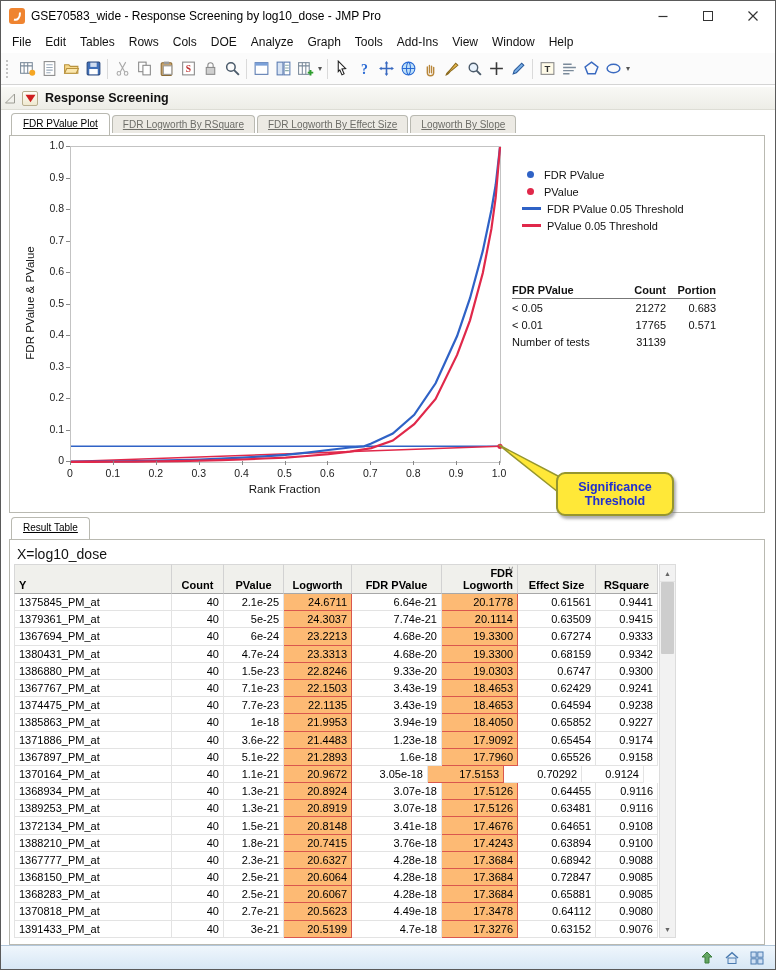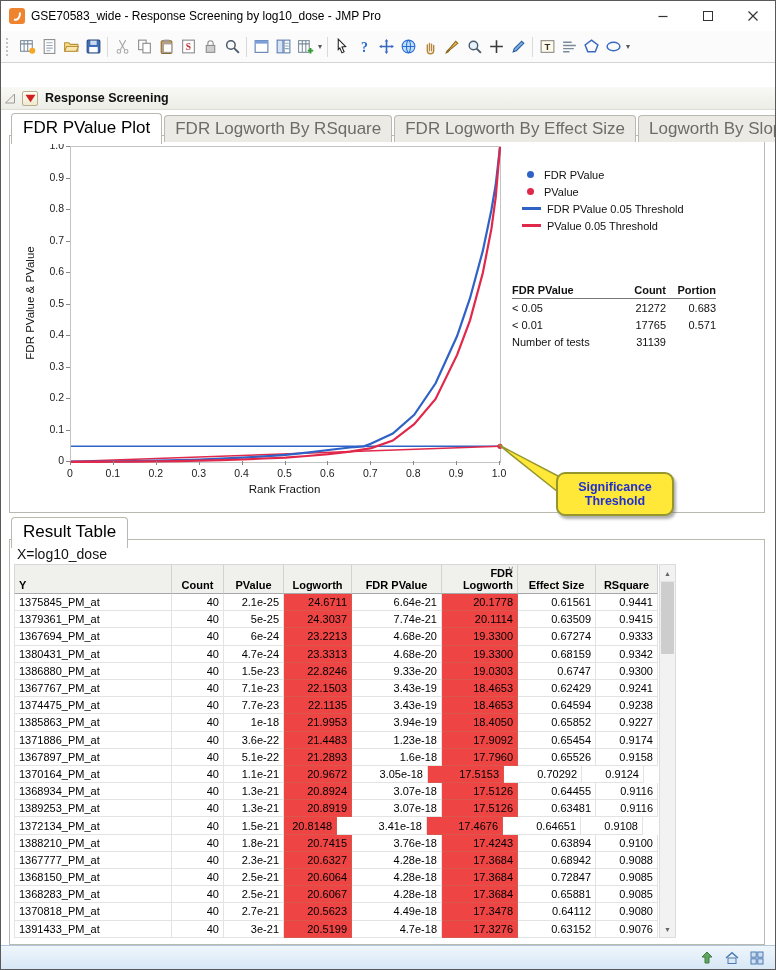--- a/index.html
+++ b/index.html
@@ -23,22 +23,22 @@
   
   .report{position:absolute;top:84px;left:0;right:0;bottom:24px;background:#fff;}
   .rs-band{position:absolute;top:2px;left:0;right:0;height:22px;display:flex;align-items:center;
     background:linear-gradient(#f8f8f5,#ededE7);border-bottom:1px solid #ddddd5;}
   .disclosure{margin:0 5px 0 3px;}
   .red-tri-btn{width:14px;height:13px;border:1px solid #b7ae8f;border-radius:2px;
     background:linear-gradient(#fffef6,#efe9d0);display:flex;align-items:center;justify-content:center;margin-right:7px;}
   .rs-title{font-weight:bold;font-size:12.5px;color:#111;}
   
   .tabs{position:absolute;display:flex;align-items:flex-end;z-index:3;}
-  .tab{border:1px solid #b9b9b1;border-bottom:none;border-radius:4px 4px 0 0;padding:3px 10px;font-size:17px;
-    margin-right:2px;background:#eceae4;color:#6d6d68;margin-bottom:1px;white-space:nowrap;}
+  .tab{border:1px solid #b9b9b1;border-bottom:none;border-radius:4px 4px 0 0;padding:3px 10px;font-size:10px;
+    margin-right:2px;background:#eceae4;color:#6d6d68;margin-bottom:1px;white-space:nowrap;text-decoration:underline;}
   .tab.active{background:#fff;color:#000;padding:4px 11px 6px;margin-bottom:-1px;}
   
   .panel{position:absolute;left:8px;width:756px;border:1px solid #b9b9b1;background:#fff;box-sizing:border-box;}
   #plot-panel{top:50px;height:378px;}
   #result-panel{top:454px;height:406px;}
   
   #plot-svg{position:absolute;left:60px;top:10px;width:429px;height:315px;border:1px solid #c3c3c3;overflow:visible;background:#fff;}
   .ytick,.xtick{position:absolute;font-size:10.5px;color:#222;}
   .ytick{width:26px;text-align:right;left:28px;}
   .xtick{width:26px;text-align:center;}
@@ -67,21 +67,21 @@
   .tr{display:flex;}
   .th{background:#f0f0ec;border-bottom:1px solid #a8a8a8;border-right:1px solid #d2d2d2;border-top:1px solid #d8d8d8;
     height:30px;box-sizing:border-box;font-weight:bold;display:flex;align-items:flex-end;padding:2px 4px;position:relative;}
   .th:first-child{border-left:1px solid #d8d8d8;}
   .th.right{justify-content:center;text-align:right;}
   .caret{position:absolute;top:-1px;right:3px;font-weight:normal;color:#808080;font-size:9px;}
   .td{height:17.2px;box-sizing:border-box;border-bottom:1px solid #e3e3e3;border-right:1px solid #e3e3e3;
     display:flex;align-items:center;padding:0 4px;white-space:nowrap;overflow:hidden;background:#fff;}
   .tr .td:first-child{border-left:1px solid #e3e3e3;}
   .td.right{justify-content:flex-end;}
-  .td.hl{background:#ef4444;border-bottom-color:#da574e;border-right-color:#da574e;padding-left:28px;}
+  .td.hl{background:#fdba74;border-bottom-color:#da574e;border-right-color:#da574e;padding-left:28px;}
   .vscroll{position:absolute;left:649px;top:24px;width:17px;height:374px;background:#f2f2f2;border:1px solid #dcdcdc;box-sizing:border-box;}
   .vs-btn{height:16px;display:flex;align-items:center;justify-content:center;color:#666;font-size:7px;}
   .vs-up{border-bottom:1px solid #e4e4e4;}
   .vs-thumb{position:absolute;top:17px;left:1px;right:1px;height:72px;background:#cdcdcd;border-radius:1px;}
   .vs-down{position:absolute;bottom:0;left:0;right:0;}
   
   .statusbar{position:absolute;left:0;right:0;bottom:0;height:24px;box-sizing:border-box;
     background:linear-gradient(#eff6fc,#d7e7f5);border-top:1px solid #b3c7da;
     display:flex;align-items:center;justify-content:flex-end;padding-right:10px;gap:9px;}
 </style>
@@ -108,20 +108,35 @@
           </svg>
       </div>
       <div class="win-btn">
         <svg width="10" height="10" viewBox="0 0 10 10">
             <path d="M0.5 0.5l9 9M9.5 0.5l-9 9" stroke="#333" stroke-width="1.2"></path>
           </svg>
       </div>
     </div>
   </div>
 
+  <div class="menubar">
+      <span class="menu-item">File</span>
+      <span class="menu-item">Edit</span>
+      <span class="menu-item">Tables</span>
+      <span class="menu-item">Rows</span>
+      <span class="menu-item">Cols</span>
+      <span class="menu-item">DOE</span>
+      <span class="menu-item">Analyze</span>
+      <span class="menu-item">Graph</span>
+      <span class="menu-item">Tools</span>
+      <span class="menu-item">Add-Ins</span>
+      <span class="menu-item">View</span>
+      <span class="menu-item">Window</span>
+      <span class="menu-item">Help</span>
+    </div>
 
   <div class="toolbar">
       <span class="tgrip"></span>
       <span class="tbtn">
         <svg width="17" height="17" viewBox="0 0 16 16">
           <rect x="1.5" y="2.5" width="11" height="10" fill="#fff" stroke="#7a8a9a"></rect>
           <path d="M1.5 5.5h11M4.8 2.5v10M8.2 2.5v10" stroke="#7a8a9a" fill="none"></path>
           <circle cx="12.5" cy="12" r="2.8" fill="#f5a623"></circle>
         </svg>
       </span>
@@ -564,21 +579,21 @@
             <div class="td right hl" style="width:68px">20.8919</div>
             <div class="td right" style="width:90px">3.07e-18</div>
             <div class="td right hl" style="width:76px">17.5126</div>
             <div class="td right" style="width:78px">0.63481</div>
             <div class="td right" style="width:62px">0.9116</div>
           </div>
           <div class="tr">
             <div class="td left" style="width:158px">1372134_PM_at</div>
             <div class="td right" style="width:52px">40</div>
             <div class="td right" style="width:60px">1.5e-21</div>
-            <div class="td right hl" style="width:53px">20.8148</div>
+            <div class="td right hl" style="width:68px">20.8148</div>
             <div class="td right" style="width:90px">3.41e-18</div>
             <div class="td right hl" style="width:76px">17.4676</div>
             <div class="td right" style="width:78px">0.64651</div>
             <div class="td right" style="width:62px">0.9108</div>
           </div>
           <div class="tr">
             <div class="td left" style="width:158px">1388210_PM_at</div>
             <div class="td right" style="width:52px">40</div>
             <div class="td right" style="width:60px">1.8e-21</div>
             <div class="td right hl" style="width:68px">20.7415</div>

